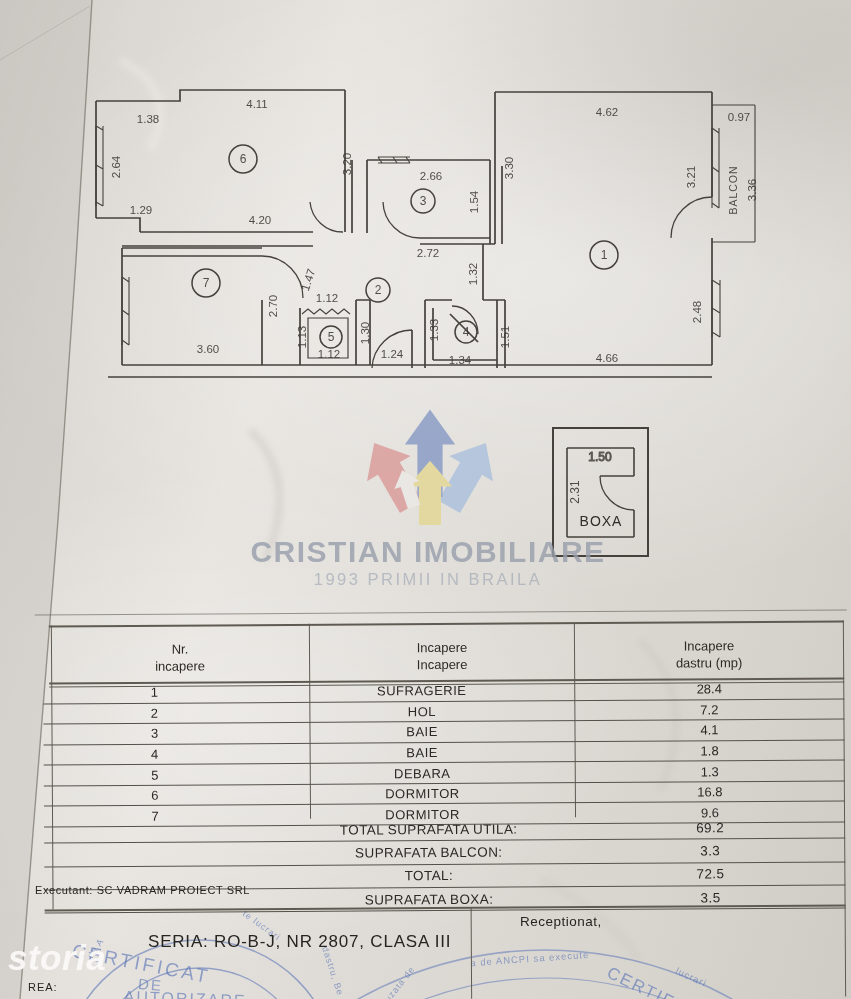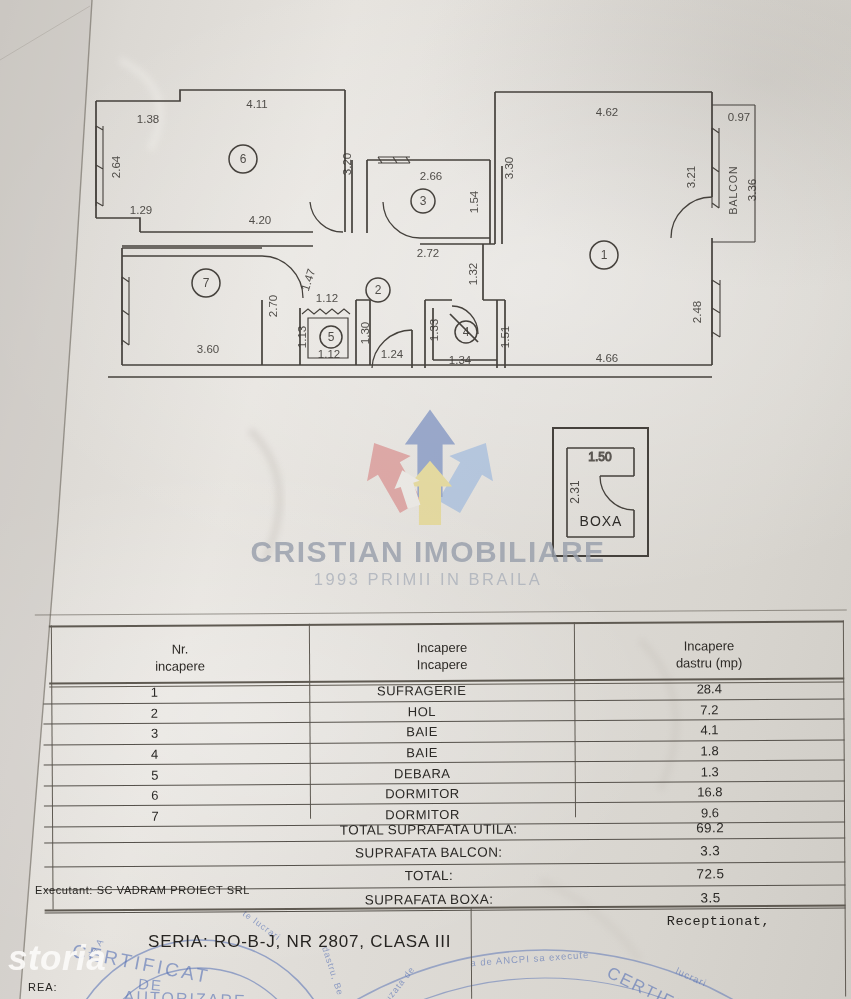--- a/index.html
+++ b/index.html
@@ -20,21 +20,21 @@
   .trow{position:relative;height:19.57px;border-bottom:1px solid #55514b;display:flex;align-items:center;font-size:13px;}
   .c-nr{width:266px;text-align:center;padding-right:44px;box-sizing:border-box;}
   .c-name{width:265px;text-align:center;padding-right:40px;box-sizing:border-box;letter-spacing:.5px;}
   .c-area{width:270px;text-align:center;box-sizing:border-box;}
   .totals{position:absolute;left:0;top:195px;width:801px;}
   .totrow{height:22.3px;border-bottom:1px solid #55514b;display:flex;align-items:center;font-size:13.5px;letter-spacing:.4px;}
   .t-label{width:531px;text-align:center;padding-left:238px;box-sizing:border-box;}
   .t-value{width:270px;text-align:center;box-sizing:border-box;}
   .footer-exec{position:absolute;left:35px;top:860px;font-size:11px;letter-spacing:.6px;color:#262421;margin-top:24px;}
   .footer-seria{position:absolute;left:148px;top:932px;font-size:17px;letter-spacing:.8px;color:#262421;}
-  .footer-recv{position:absolute;left:520px;top:914px;width:250px;text-align:right;font-size:13.5px;letter-spacing:.5px;color:#262421;font-family:Liberation Mono, monospace;}
+  .footer-recv{position:absolute;left:520px;top:914px;width:250px;text-align:left;font-size:13.5px;letter-spacing:.5px;color:#262421;}
   .cutoff{position:absolute;left:28px;top:981px;font-size:11px;letter-spacing:1px;color:#262421;}
   .storia{position:absolute;left:8px;top:938px;font-size:35px;font-weight:bold;letter-spacing:.5px;color:#fbfaf8;opacity:.95;font-style:italic;}
 </style>
 </head>
 <body>
 
 <div class="page">
 
   <svg id="plan-svg" width="851" height="999" viewBox="0 0 851 999" style="position:absolute;left:0;top:0;">
     <defs>

